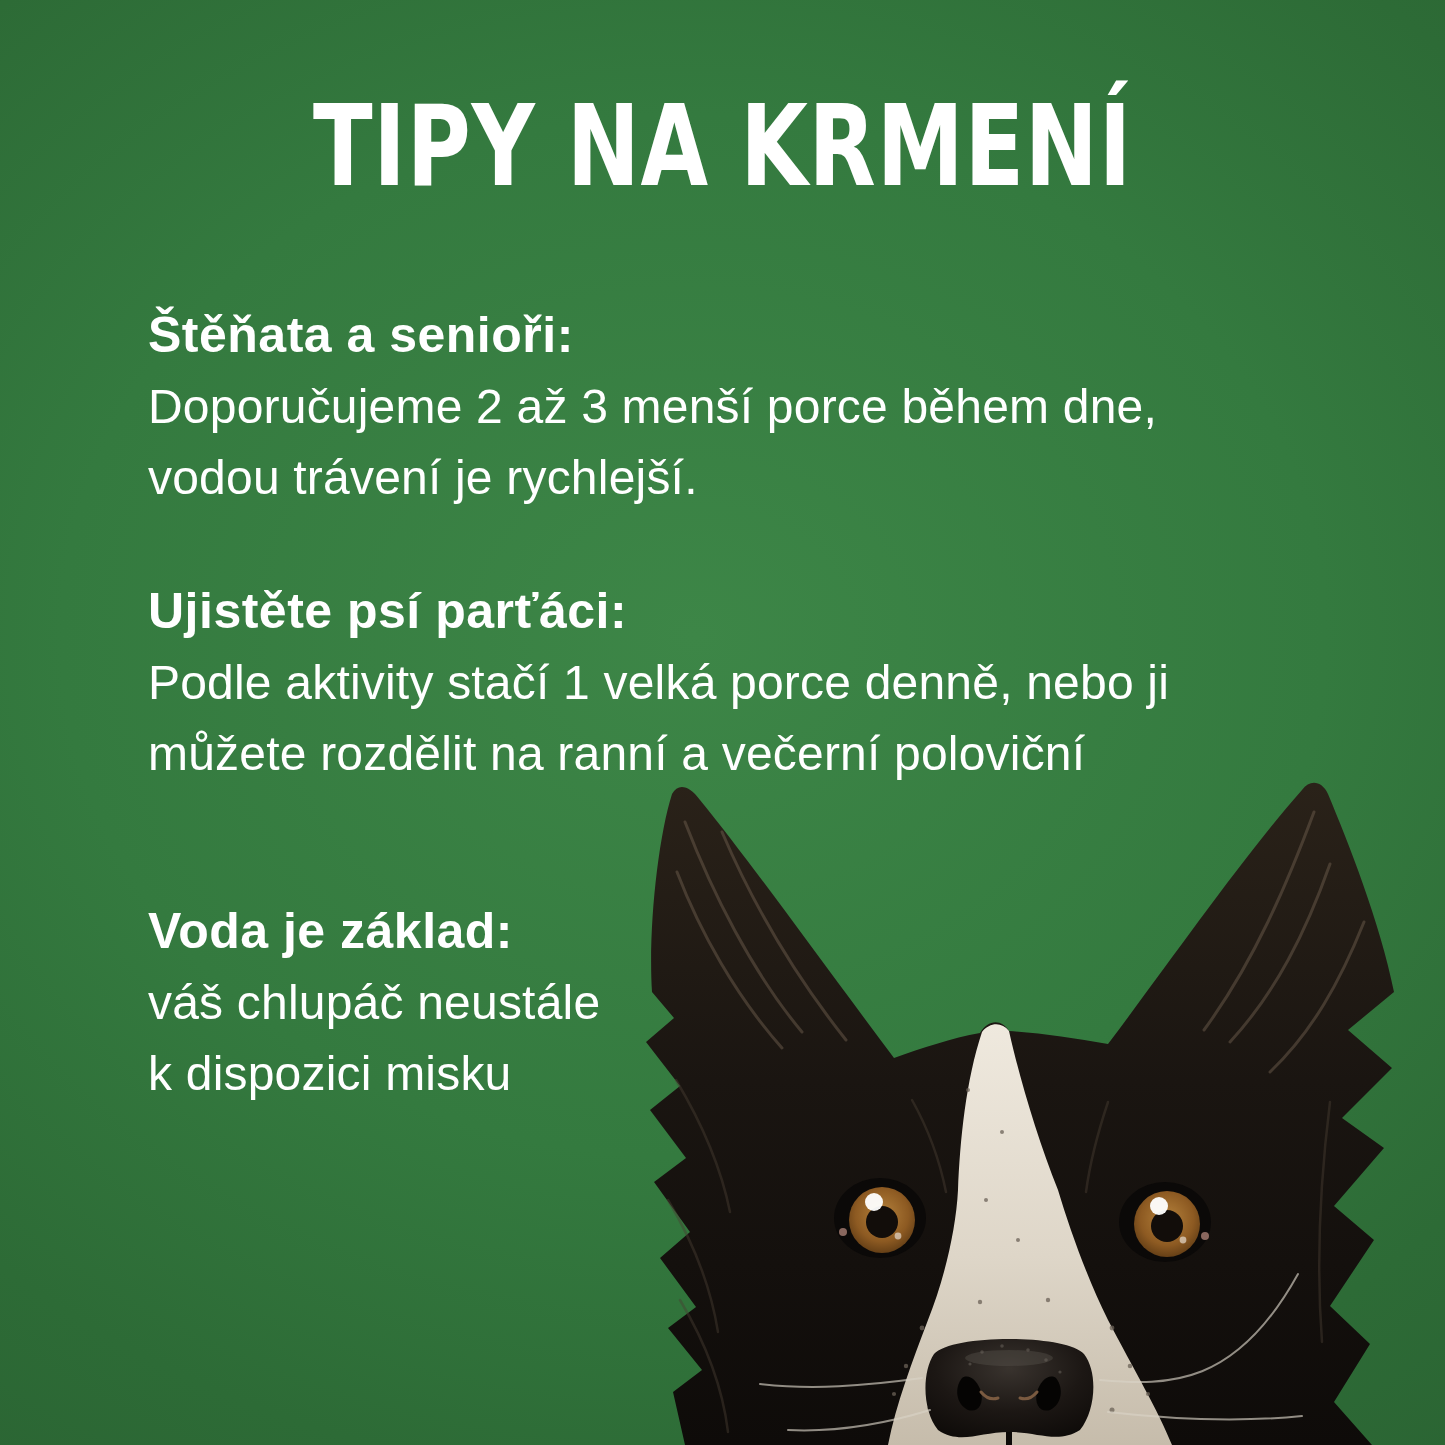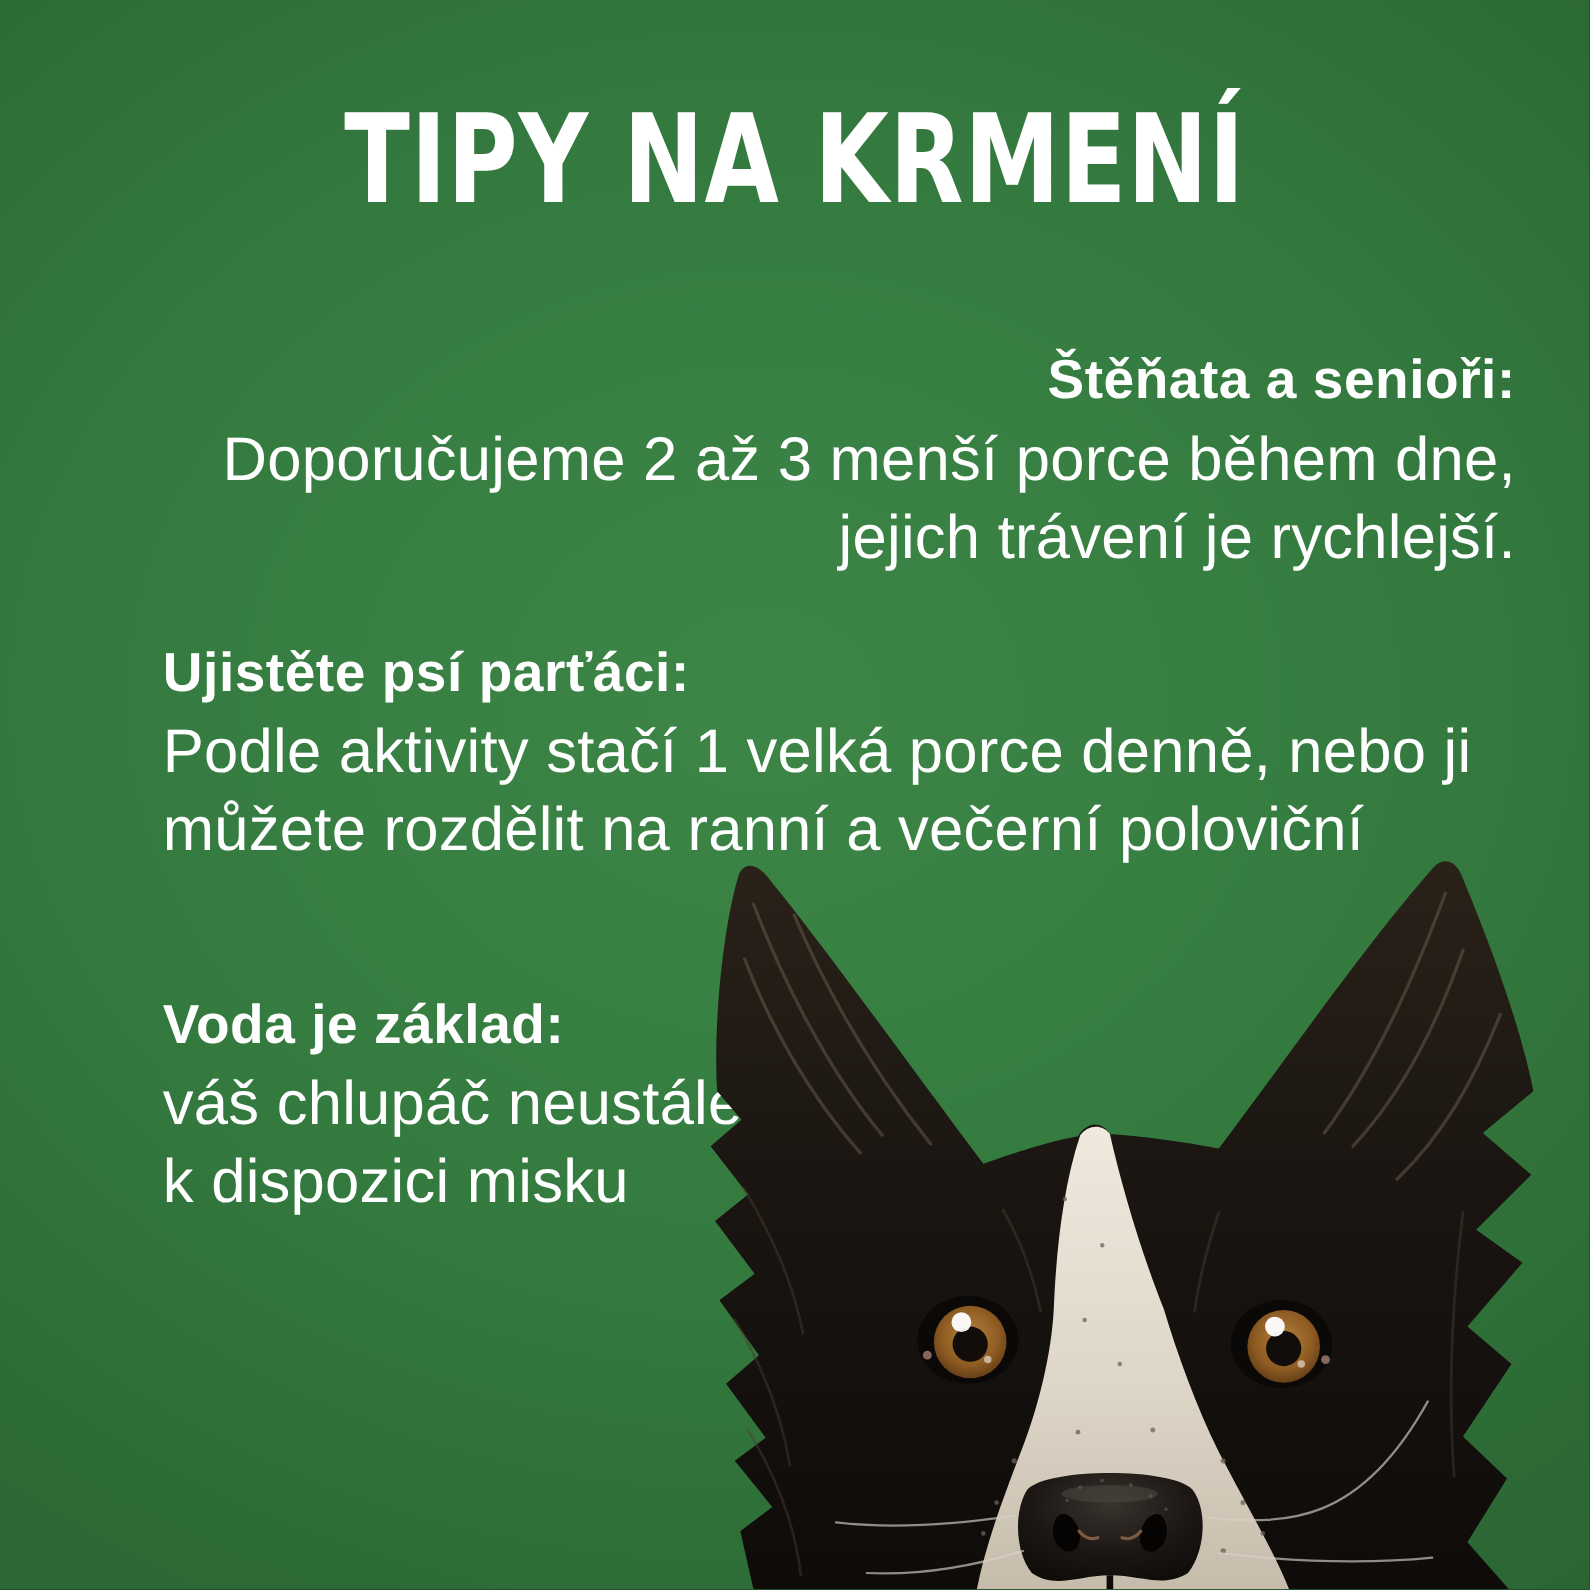--- a/index.html
+++ b/index.html
@@ -38,34 +38,34 @@
     transform: scaleX(0.78);
     transform-origin: 50% 0;
     white-space: nowrap;
   }
 
   .tip {
     position: absolute;
     left: 148px;
     width: 1230px;
   }
-  .tip-1 { top: 310px; text-align: right; }
+  .tip-1 { top: 300px; }
   .tip-2 { top: 576px; }
   .tip-3 { top: 896px; width: 520px; }
 
   .tip h2 {
     margin: 0;
     font-size: 50px;
     line-height: 71px;
     font-weight: bold;
     letter-spacing: 0.5px;
   }
   .tip .line {
     margin: 0;
-    font-size: 56px;
+    font-size: 48px;
     line-height: 71px;
     font-weight: normal;
     letter-spacing: 0.2px;
     white-space: nowrap;
   }
 
   .dog {
     position: absolute;
     right: 0;
     bottom: 0;
@@ -77,21 +77,21 @@
 </head>
 <body>
 
 <div class="canvas">
 
   <h1 class="title">TIPY NA KRMENÍ</h1>
 
   <section class="tip tip-1">
     <h2>Štěňata a senioři:</h2>
     <p class="line">Doporučujeme 2 až 3 menší porce během dne,</p>
-    <p class="line">jejich trávení je rychlejší.</p>
+    <p class="line">vodou trávení je rychlejší.</p>
   </section>
 
   <section class="tip tip-2">
     <h2>Ujistěte psí parťáci:</h2>
     <p class="line">Podle aktivity stačí 1 velká porce denně, nebo ji</p>
     <p class="line">můžete rozdělit na ranní a večerní poloviční</p>
   </section>
 
   <section class="tip tip-3">
     <h2>Voda je základ:</h2>

